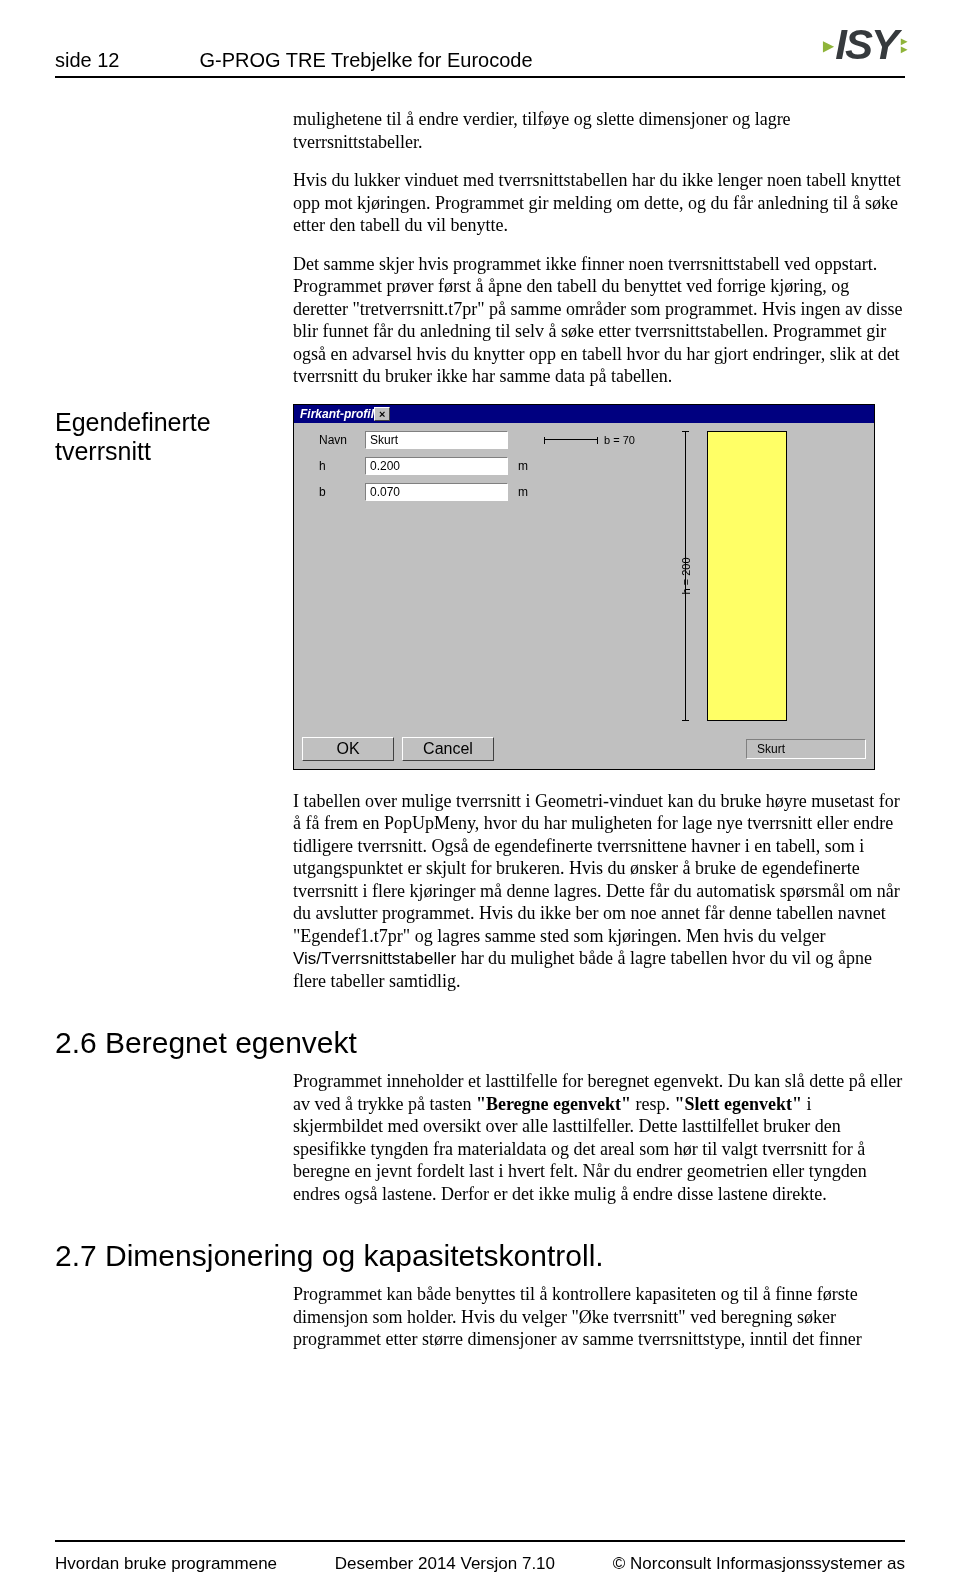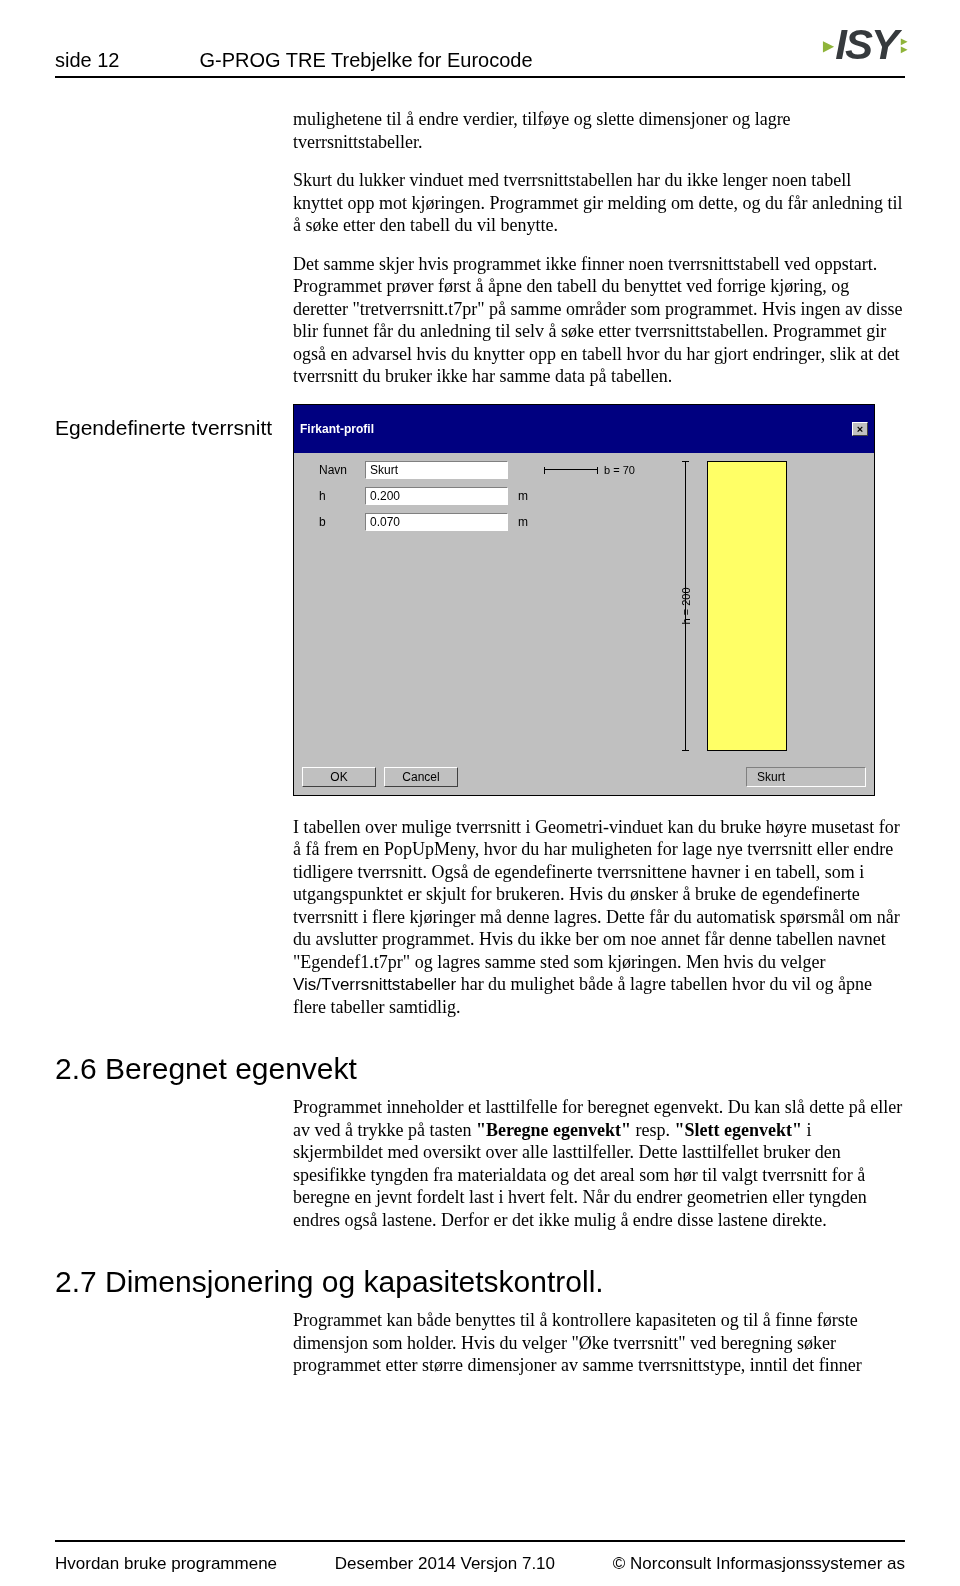--- a/index.html
+++ b/index.html
@@ -57,25 +57,24 @@
   .logo-arrow.small { font-size: 12px; }
   .logo-pre { display: inline-flex; flex-direction: column; align-items: center; margin-right: 2px; }
   .logo-post { display: inline-flex; flex-direction: column; align-items: center; margin-left: 2px; gap:2px;}
   .body-area {
     display: grid;
     grid-template-columns: 230px 1fr;
     column-gap: 8px;
   }
   .side-label {
     font-family: Arial, Helvetica, sans-serif;
-    font-size: 21px;
+    font-size: 25px;
     grid-column: 1;
     align-self: start;
     padding-top: 4px;
-    margin-top: 8px;
   }
   .para {
     grid-column: 2;
     font-size: 18px;
     line-height: 1.25;
     margin-bottom: 16px;
   }
   .para .sans { font-family: Arial, sans-serif; font-size:17px; }
   .h2 {
     grid-column: 1 / span 2;
@@ -88,25 +87,26 @@
   .dlg {
     width: 582px;
     background: #c0c0c0;
     border: 1px solid #000;
     font-family: Tahoma, Arial, sans-serif;
     font-size: 12px;
   }
   .dlg-title {
     background: #000080;
     color: #fff;
-    padding: 17px 6px;
-    display: flex;
-    justify-content: space-between;
+    padding: 2px 6px;
+    display: flex;
+    justify-content: flex-start;
     align-items: center;
     font-weight: bold;
+    font-style: italic;
   }
   .dlg-x {
     background: #c0c0c0;
     color: #000;
     border-top:1px solid #fff; border-left:1px solid #fff;
     border-right:1px solid #404040; border-bottom:1px solid #404040;
     width:16px; height:14px; font-size:11px; line-height:12px; text-align:center; font-weight:bold;
     font-family: Arial;
   }
   .dlg-body { display:flex; padding: 8px; gap: 12px; }
@@ -145,21 +145,21 @@
   }
   .dlg-foot {
     display:flex; justify-content:space-between; align-items:center;
     padding: 8px;
   }
   .btns { display:flex; gap:8px; }
   .btn {
     background:#c0c0c0;
     border-top:1px solid #fff; border-left:1px solid #fff;
     border-right:1px solid #404040; border-bottom:1px solid #404040;
-    padding: 2px 0; text-align:center; width:74px; font-size:12px;
+    padding: 2px 0; text-align:center; width:92px; font-size:16px;
   }
   .status-box {
     background:#c0c0c0;
     border-top:1px solid #808080; border-left:1px solid #808080;
     border-right:1px solid #fff; border-bottom:1px solid #fff;
     padding: 2px 10px; min-width: 120px; font-size:12px;
   }
   .footer {
     position: absolute;
     bottom: 12px;
@@ -191,21 +191,21 @@
           <span class="logo-arrow small">▸</span>
         </span>
     </div>
   </div>
 
   <div class="body-area">
     <div></div>
     <div class="para">mulighetene til å endre verdier, tilføye og slette dimensjoner og lagre tverrsnittstabeller.</div>
 
     <div></div>
-    <div class="para">Skurt du lukker vinduet med tverrsnittstabellen har du ikke lenger noen tabell knyttet opp mot kjøringen. Programmet gir melding om dette, og du får anledning til å søke etter den tabell du vil benytte.</div>
+    <div class="para">Hvis du lukker vinduet med tverrsnittstabellen har du ikke lenger noen tabell knyttet opp mot kjøringen. Programmet gir melding om dette, og du får anledning til å søke etter den tabell du vil benytte.</div>
 
     <div></div>
     <div class="para">Det samme skjer hvis programmet ikke finner noen tverrsnittstabell ved oppstart. Programmet prøver først å åpne den tabell du benyttet ved forrige kjøring, og deretter "tretverrsnitt.t7pr" på samme områder som programmet. Hvis ingen av disse blir funnet får du anledning til selv å søke etter tverrsnittstabellen. Programmet gir også en advarsel hvis du knytter opp en tabell hvor du har gjort endringer, slik at det tverrsnitt du bruker ikke har samme data på tabellen.</div>
 
     <div class="side-label">Egendefinerte tverrsnitt</div>
 
     <div class="dlg-wrap">
       <div class="dlg">
         <div class="dlg-title">
           <span>Firkant-profil</span>

